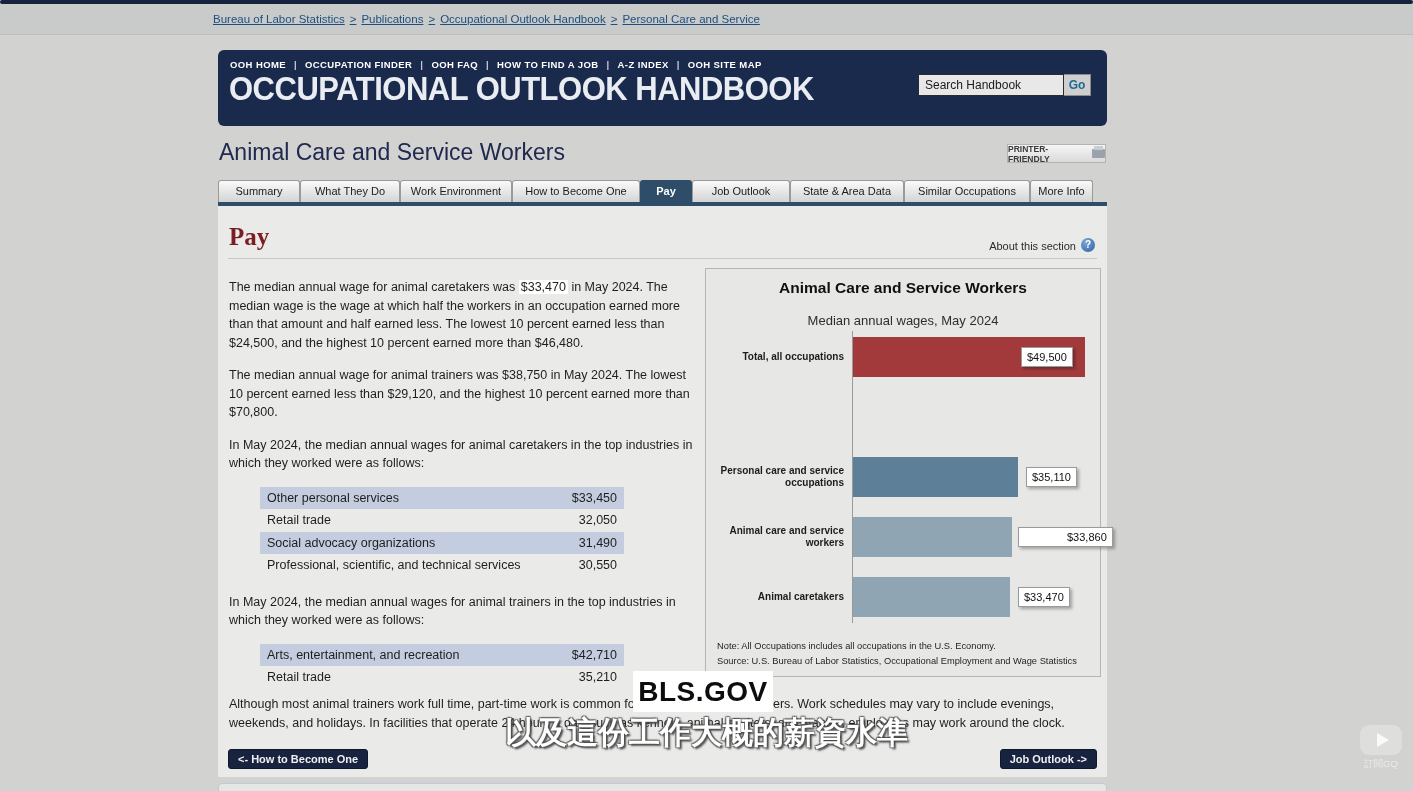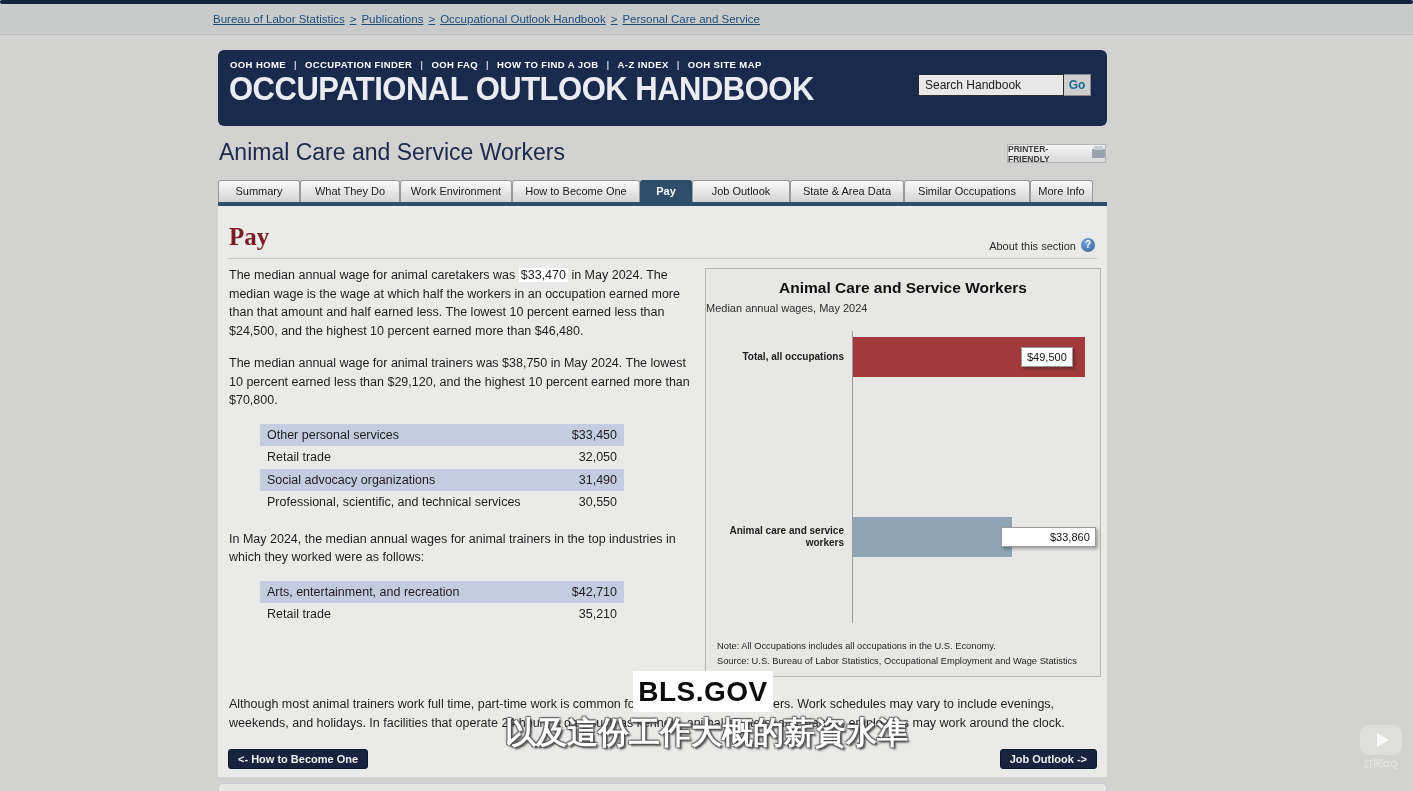--- a/index.html
+++ b/index.html
@@ -35,31 +35,31 @@
   .tab.active { background:#2e4d68; color:#fff; border-color:#2e4d68; font-weight:bold; }
   .tab-underline { position:absolute; left:218px; top:202px; width:889px; height:4px; background:#2e4d68; }
 
   
   .content { position:absolute; left:218px; top:206px; width:889px; height:571px; background:#eaeae8; }
   .pay-h { position:absolute; left:11px; top:17px; font-family:"Liberation Serif", serif; font-size:25px; font-weight:bold; color:#7a1e24; }
   .about { position:absolute; right:12px; top:32px; font-size:11px; color:#2b2b2b; display:flex; align-items:flex-end; gap:5px; }
   .q-icon { width:14px; height:14px; border-radius:50%; background:radial-gradient(circle at 35% 30%, #7aa7d8, #2d5f9e); color:#fff; font-size:10px; font-weight:bold; text-align:center; line-height:14px; cursor:pointer; }
   .rule { position:absolute; left:10px; right:10px; top:52px; border-top:1px solid #c8c8c6; }
 
-  .left-col { position:absolute; left:11px; top:60px; width:471px; font-size:12.5px; line-height:18.5px; color:#1e1e1e; }
+  .left-col { position:absolute; left:11px; top:72px; width:471px; font-size:12.5px; line-height:18.5px; color:#1e1e1e; }
   .left-col p { margin:0 0 14px 0; }
   .hl { background:#ffffff; padding:0 2px; }
   .wage-table { margin:4px 0 16px 31px; width:364px;text-align:center; }
   .t-row { display:flex; justify-content:space-between; padding:2px 7px; }
   .t-row.shaded { background:#c4ccdf; }
 
   
   .chart-box { position:absolute; left:487px; top:62px; width:396px; height:409px; background:#e7e7e5; border:1px solid #b5b5b3; }
   .c-title { text-align:center; margin-top:10px; font-size:15.5px; font-weight:bold; color:#101010; }
-  .c-sub { margin-top:5px; font-size:11px; color:#2e2e2e; }
+  .c-sub { text-align:center; margin-top:16px; font-size:13px; color:#2e2e2e; }
   .bars { position:absolute; left:0; top:58px; right:0; height:300px; }
   .axis { position:absolute; left:146px; top:4px; bottom:4px; width:1px; background:#9a9a9a; }
   .bar-row { position:absolute; left:0; width:100%; height:60px; }
   .bar-label { position:absolute; left:0; top:0; width:138px; height:60px; display:flex; align-items:center; justify-content:flex-end; text-align:right; font-size:10px; font-weight:bold; color:#1c1c1c; line-height:12px; }
   .bar { position:absolute; left:147px; top:10px; height:40px; }
   .tag { position:absolute; top:20px; height:20px; background:#fff; border:1px solid #9b9b9b; box-shadow:2px 2px 3px rgba(0,0,0,.3); font-size:11px; line-height:18px; padding:0 5px; color:#111; white-space:nowrap; }
   .c-note { position:absolute; left:11px; top:372px; font-size:9.3px; color:#1f1f1f; }
   .c-src  { position:absolute; left:11px; top:387px; font-size:9.3px; color:#1f1f1f; }
 
   .schedule-p { position:absolute; left:11px; top:489px; width:868px; font-size:12.5px; line-height:19px; color:#1e1e1e; }
@@ -121,20 +121,21 @@
     <div class="pay-h">Pay</div>
     <div class="about">
       <span>About this section</span>
       <span class="q-icon">?</span>
     </div>
     <div class="rule"></div>
 
     <div class="left-col">
       <p><span>The median annual wage for animal caretakers was </span><span class="hl">$33,470</span><span> in May 2024. The median wage is the wage at which half the workers in an occupation earned more than that amount and half earned less. The lowest 10 percent earned less than $24,500, and the highest 10 percent earned more than $46,480.</span></p>
       <p>The median annual wage for animal trainers was $38,750 in May 2024. The lowest 10 percent earned less than $29,120, and the highest 10 percent earned more than $70,800.</p>
+      <p>In May 2024, the median annual wages for animal caretakers in the top industries in which they worked were as follows:</p>
       <div class="wage-table" id="caretakers-table">
           <div class="t-row shaded">
             <span>Other personal services</span>
             <span>$33,450</span>
           </div>
           <div class="t-row">
             <span>Retail trade</span>
             <span>32,050</span>
           </div>
           <div class="t-row shaded">
@@ -162,24 +163,34 @@
     <div class="chart-box">
       <div class="c-title">Animal Care and Service Workers</div>
       <div class="c-sub">Median annual wages, May 2024</div>
       <div class="bars" id="bars">
         <div class="axis"></div>
       <div class="bar-row" style="top: 0px;">
             <div class="bar-label">Total, all occupations</div>
             <div class="bar" style="width: 232px; background: rgb(162, 58, 59);"></div>
             <div class="tag" style="left: 315px;">$49,500</div>
           </div>
+          <div class="bar-row" style="top: 120px;">
+            <div class="bar-label">Personal care and service occupations</div>
+            <div class="bar" style="width: 165px; background: rgb(93, 127, 151);"></div>
+            <div class="tag" style="left: 320px;">$35,110</div>
+          </div>
           <div class="bar-row" style="top: 180px;">
             <div class="bar-label">Animal care and service workers</div>
             <div class="bar" style="width: 159px; background: rgb(143, 165, 179);"></div>
-            <div class="tag" style="left: 295px; padding-left: 48px;">$33,860</div>
+            <div class="tag" style="left: 312px; padding-left: 48px;">$33,860</div>
+          </div>
+          <div class="bar-row" style="top: 240px;">
+            <div class="bar-label">Animal caretakers</div>
+            <div class="bar" style="width: 157px; background: rgb(143, 165, 179);"></div>
+            <div class="tag" style="left: 312px;">$33,470</div>
           </div>
         </div>
       <div class="c-note">Note: All Occupations includes all occupations in the U.S. Economy.</div>
       <div class="c-src">Source: U.S. Bureau of Labor Statistics, Occupational Employment and Wage Statistics</div>
     </div>
 
     <div class="schedule-p">Although most animal trainers work full time, part-time work is common for nonfarm animal caretakers. Work schedules may vary to include evenings, weekends, and holidays. In facilities that operate 24 hours a day, such as kennels, animal shelters, and stables, employees may work around the clock.</div>
 
     <div class="nav-btn prev-btn">&lt;- How to Become One</div>
     <div class="nav-btn next-btn">Job Outlook -&gt;</div>

